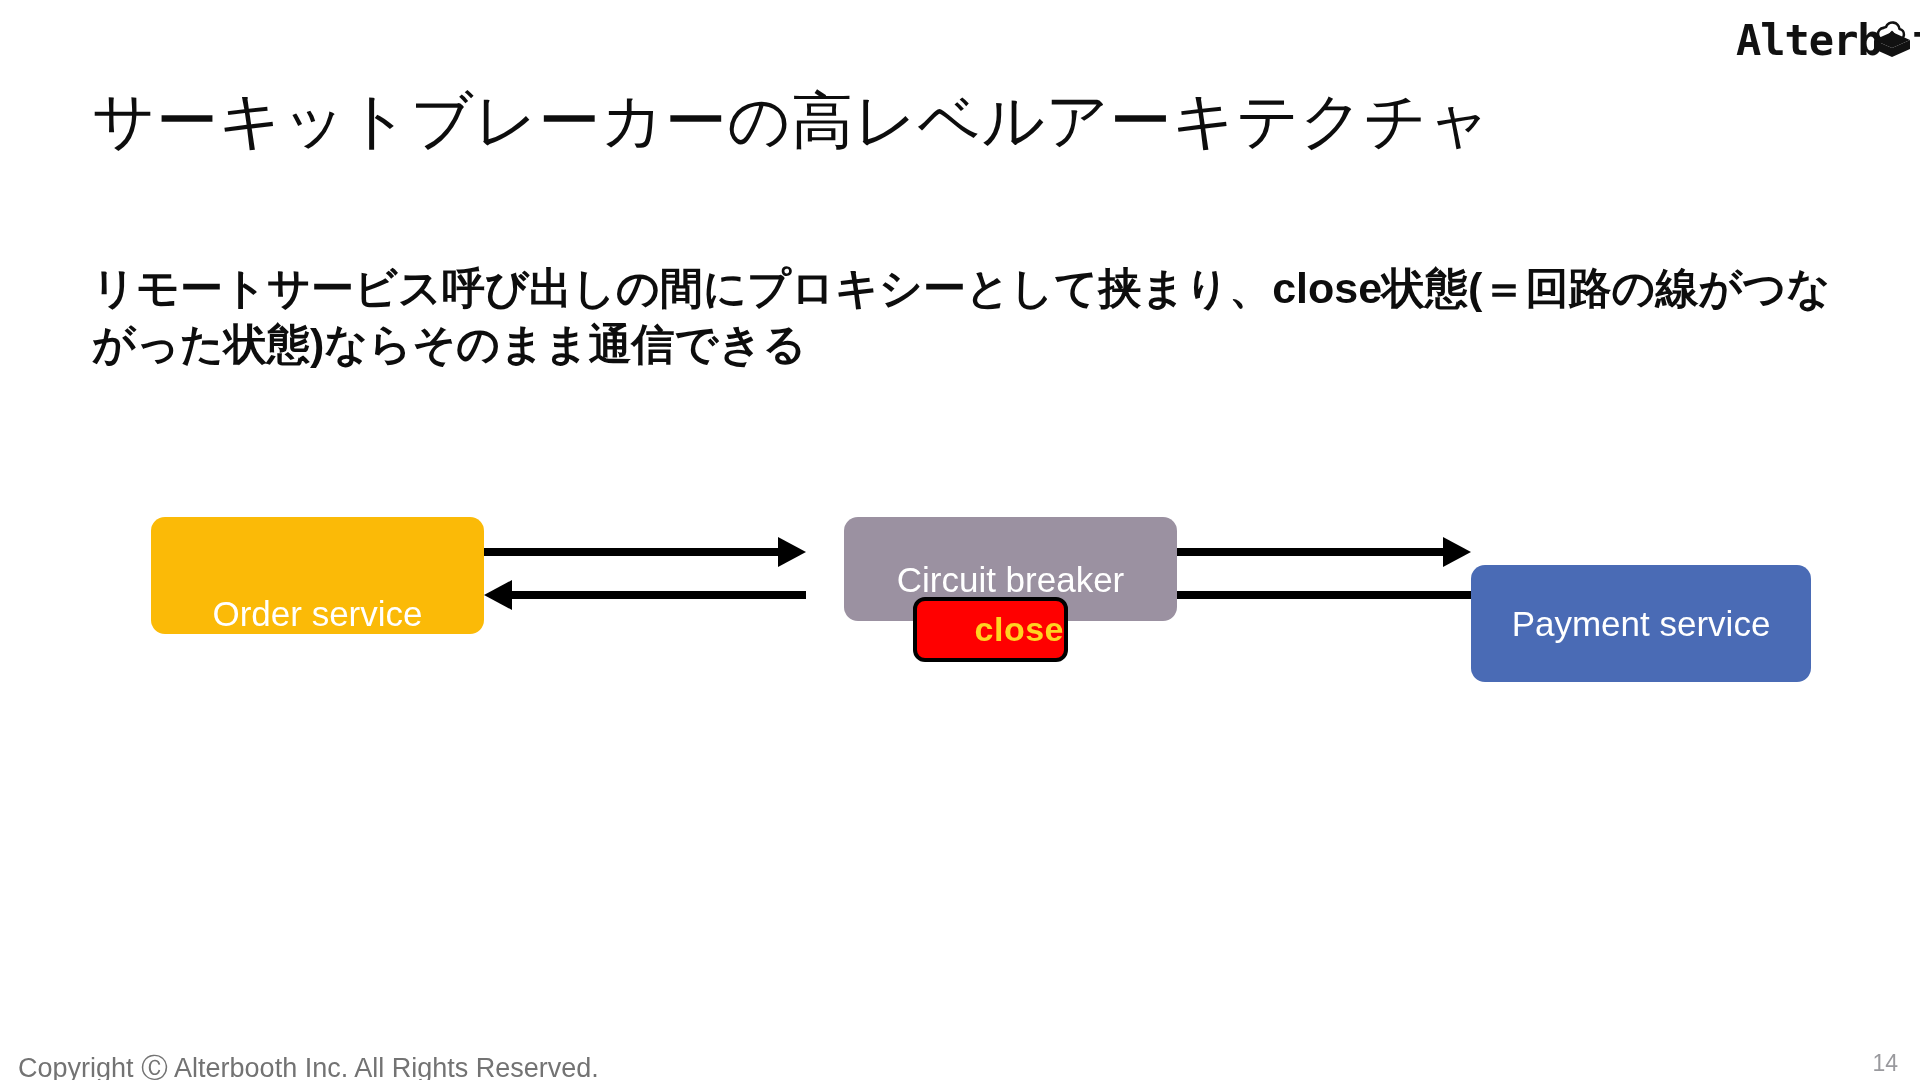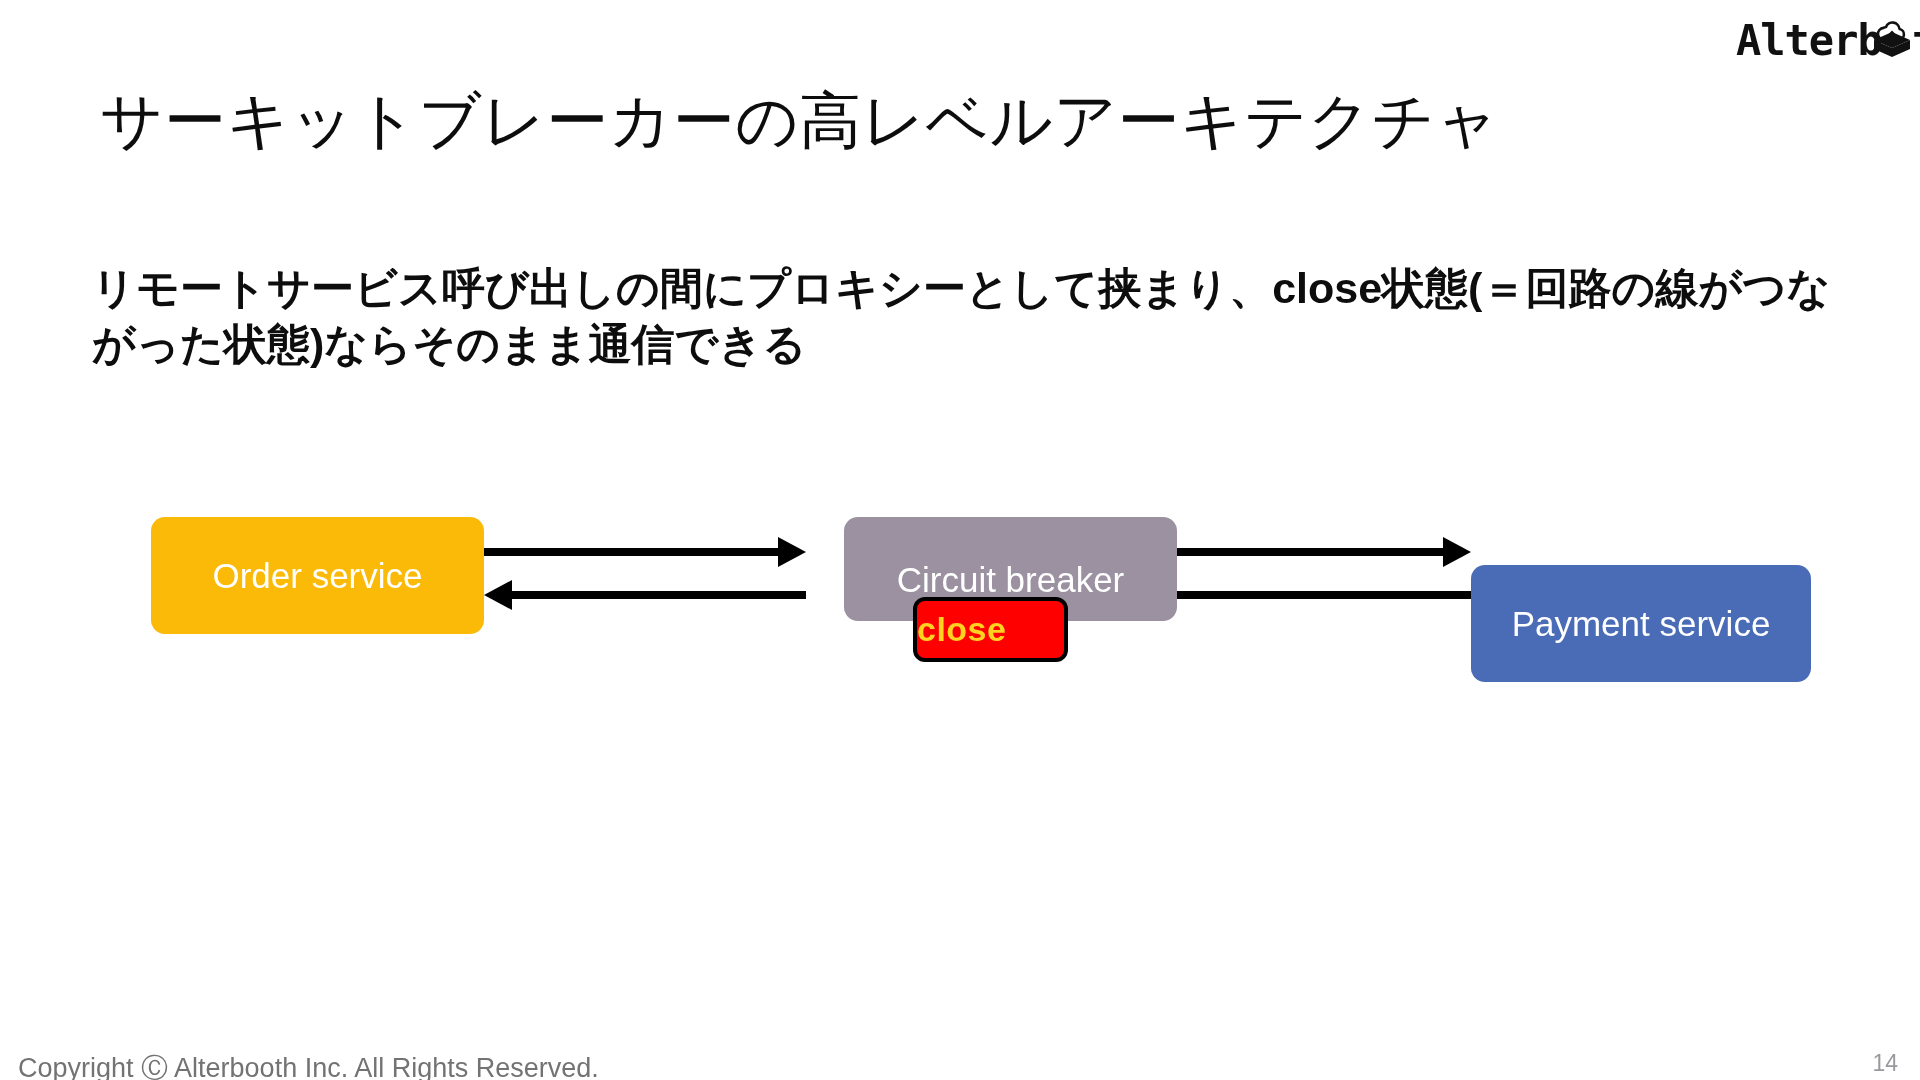--- a/index.html
+++ b/index.html
@@ -34,21 +34,20 @@
     position: absolute;
     left: 92px;
     top: 44px;
     width: 1620px;
     font-size: 62px;
     line-height: 1.12;
     letter-spacing: 0.5px;
     color: #0d0d0d;
     font-weight: 400;
     white-space: nowrap;
-    margin-left: 8px;
   }
 
   
   #body-text {
     position: absolute;
     left: 92px;
     top: 218px;
     width: 1740px;
     font-size: 43px;
     line-height: 1.30;
@@ -74,20 +73,21 @@
     font-size: 35px;
     font-weight: 400;
     box-sizing: border-box;
     user-select: none;
   }
   #node-order {
     left: 151px;
     top: 17px;
     width: 333px;
     height: 117px;
+    align-items: flex-end;
   }
   #node-breaker {
     left: 844px;
     top: 17px;
     width: 333px;
     height: 104px;
     align-items: flex-start;
     padding-top: 43px;
   }
   #node-payment {
@@ -98,21 +98,21 @@
     margin-top: 48px;
   }
   #badge-close {
     position: absolute;
     left: 913px;
     top: 97px;
     width: 155px;
     height: 65px;
     display: flex;
     align-items: center;
-    justify-content: flex-start;
+    justify-content: flex-end;
     border-radius: 12px;
     border: 4px solid #000000;
     box-sizing: border-box;
     font-size: 34px;
     font-weight: bold;
     letter-spacing: 0.5px;
     user-select: none;
   }
   
   #arrows {

